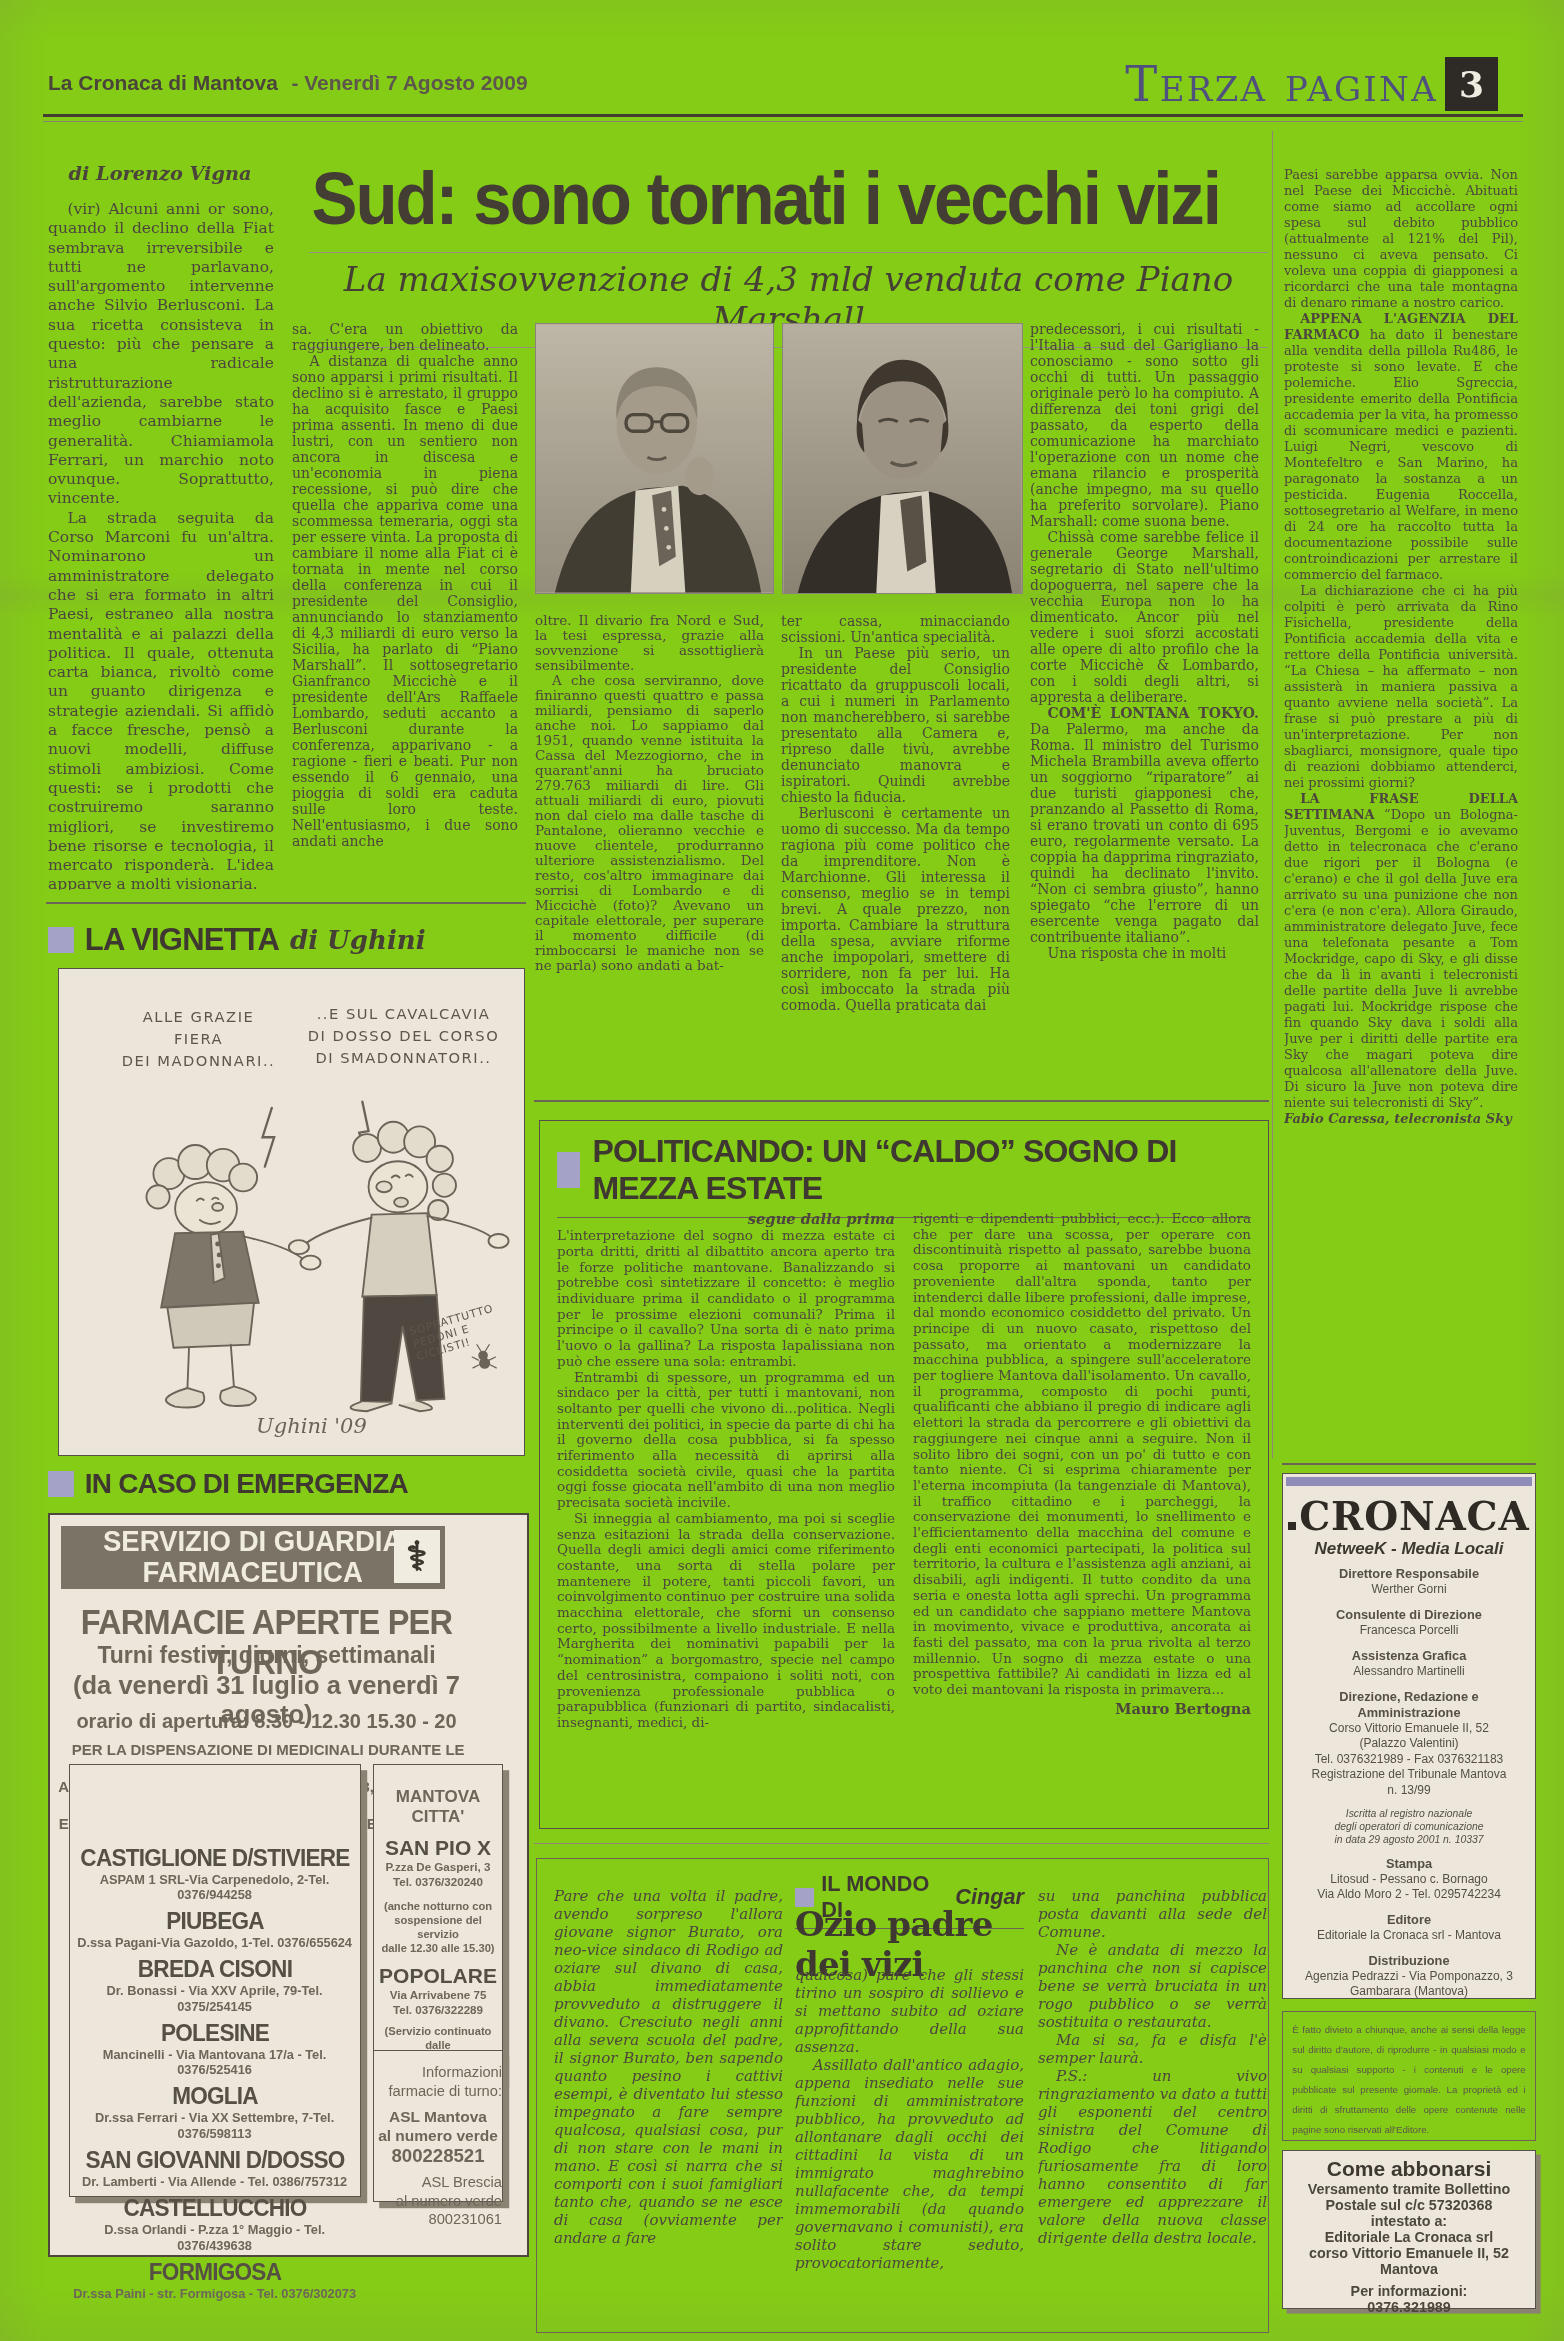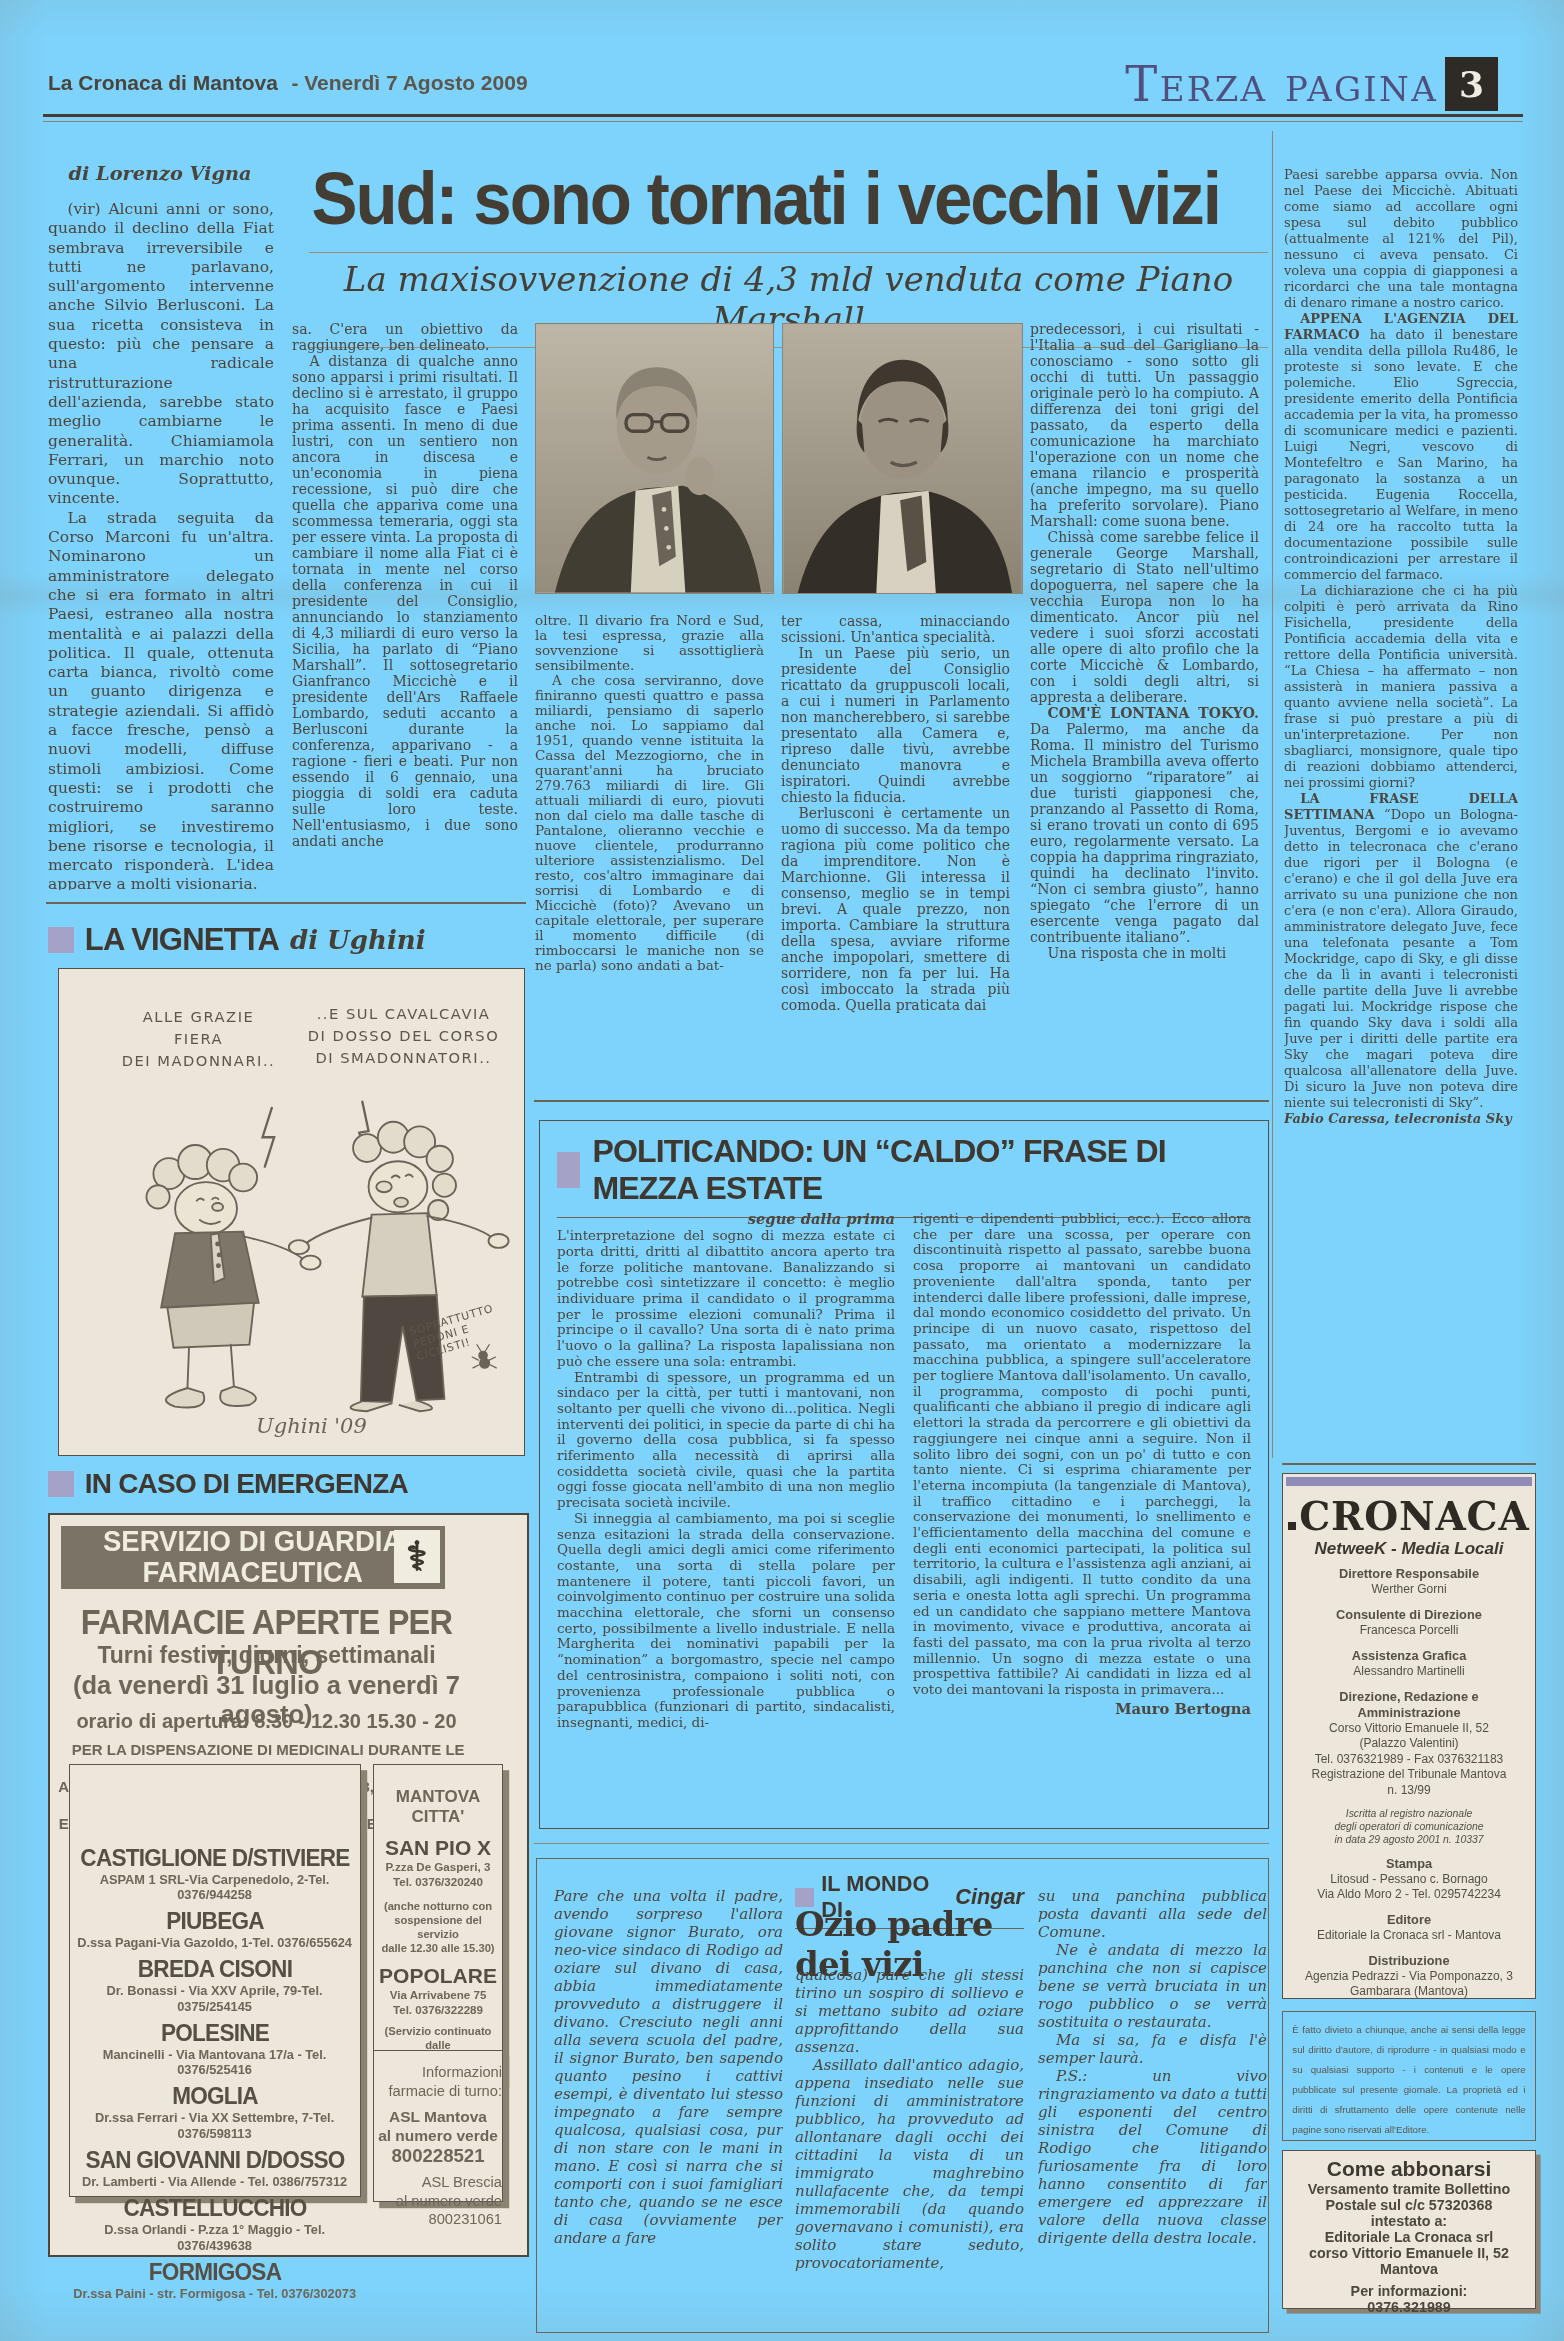--- a/index.html
+++ b/index.html
@@ -1,16 +1,16 @@
 <!DOCTYPE html>
 <html lang="it" style="font-size:12.4px"><head>
 <meta charset="utf-8">
 <style>
   html,body{margin:0;padding:0;background:#b5b0a3;}
-  .page{position:relative;width:1565px;height:2342px;background:#7dd3fc;overflow:hidden;
+  .page{position:relative;width:1565px;height:2342px;background:#84cc16;overflow:hidden;
         font-family:"DejaVu Serif", serif;color:#4d463d;box-shadow:0 0 23px rgba(0,0,0,.4);}
   .page::before{content:"";position:absolute;inset:0;pointer-events:none;
         background:linear-gradient(90deg, rgba(120,110,95,.10) 0, rgba(0,0,0,0) 46px, rgba(0,0,0,0) 1516px, rgba(120,110,95,.12) 100%),
                    linear-gradient(180deg, rgba(120,110,95,.08) 0, rgba(0,0,0,0) 39px, rgba(0,0,0,0) 572px, rgba(120,110,95,.10) 596px, rgba(0,0,0,0) 619px, rgba(0,0,0,0) 2289px, rgba(120,110,95,.10) 100%);}
   .abs{position:absolute;}
   
   .hdr-left{left:48px;top:71px;font-family:"Liberation Sans", sans-serif;font-size:21px;color:#4a443b;}
   .hdr-left .brand{font-weight:bold;}
   .hdr-left .issue{font-weight:bold;color:#5d564c;margin-left:7.7px;}
   .hdr-section{left:1067px;top:56px;width:371px;text-align:right;font-family:"DejaVu Serif", serif;
@@ -328,21 +328,21 @@
     </svg>
     <div class="aside-note">SOPRATTUTTO
 PEDONI E
 CICLISTI!</div>
     <div class="sig">Ughini '09</div>
   </div>
 
   <div class="abs polibox">
     <div class="poli-hdr">
       <span class="sqr"></span>
-      <span class="t">POLITICANDO: UN “CALDO” FRASE DI MEZZA ESTATE</span>
+      <span class="t">POLITICANDO: UN “CALDO” SOGNO DI MEZZA ESTATE</span>
     </div>
     <div class="poli-col poli-c1">
       <div class="segue">segue dalla prima</div>
       <div>
           <p>L'interpretazione del sogno di mezza estate ci porta dritti, dritti al dibattito ancora aperto tra le forze politiche mantovane. Banalizzando si potrebbe così sintetizzare il concetto: è meglio individuare prima il candidato o il programma per le prossime elezioni comunali? Prima il principe o il cavallo? Una sorta di è nato prima l'uovo o la gallina? La risposta lapalissiana non può che essere una sola: entrambi.</p>
           <p>Entrambi di spessore, un programma ed un sindaco per la città, per tutti i mantovani, non soltanto per quelli che vivono di...politica. Negli interventi dei politici, in specie da parte di chi ha il governo della cosa pubblica, si fa spesso riferimento alla necessità di aprirsi alla cosiddetta società civile, quasi che la partita oggi fosse giocata nell'ambito di una non meglio precisata società incivile.</p>
           <p>Si inneggia al cambiamento, ma poi si sceglie senza esitazioni la strada della conservazione. Quella degli amici degli amici come riferimento costante, una sorta di stella polare per mantenere il potere, tanti piccoli favori, un coinvolgimento continuo per costruire una solida macchina elettorale, che sforni un consenso certo, possibilmente a livello industriale. E nella Margherita dei nominativi papabili per la “nomination” a borgomastro, specie nel campo del centrosinistra, compaiono i soliti noti, con provenienza professionale pubblica o parapubblica (funzionari di partito, sindacalisti, insegnanti, medici, di-</p>
         </div>
     </div>
     <div class="poli-col poli-c2">

